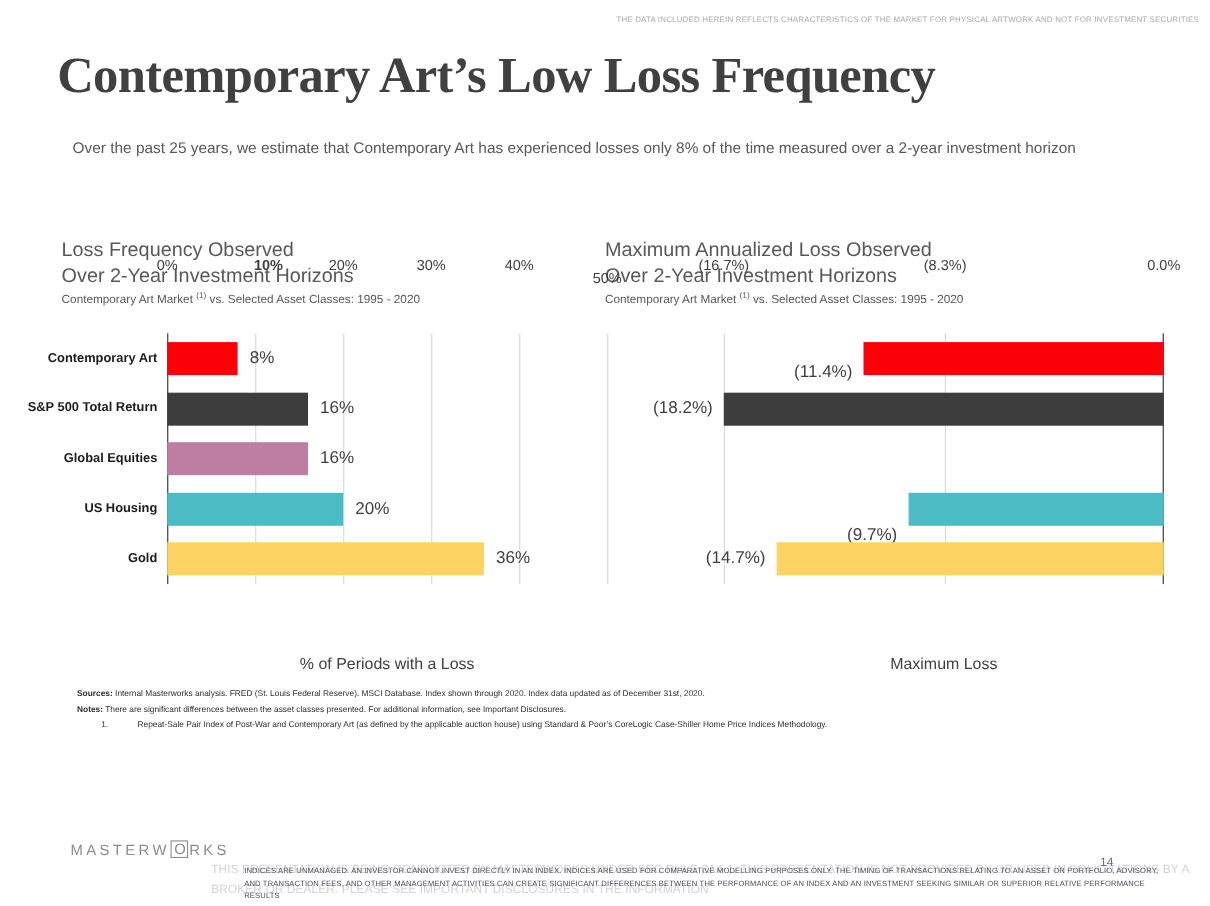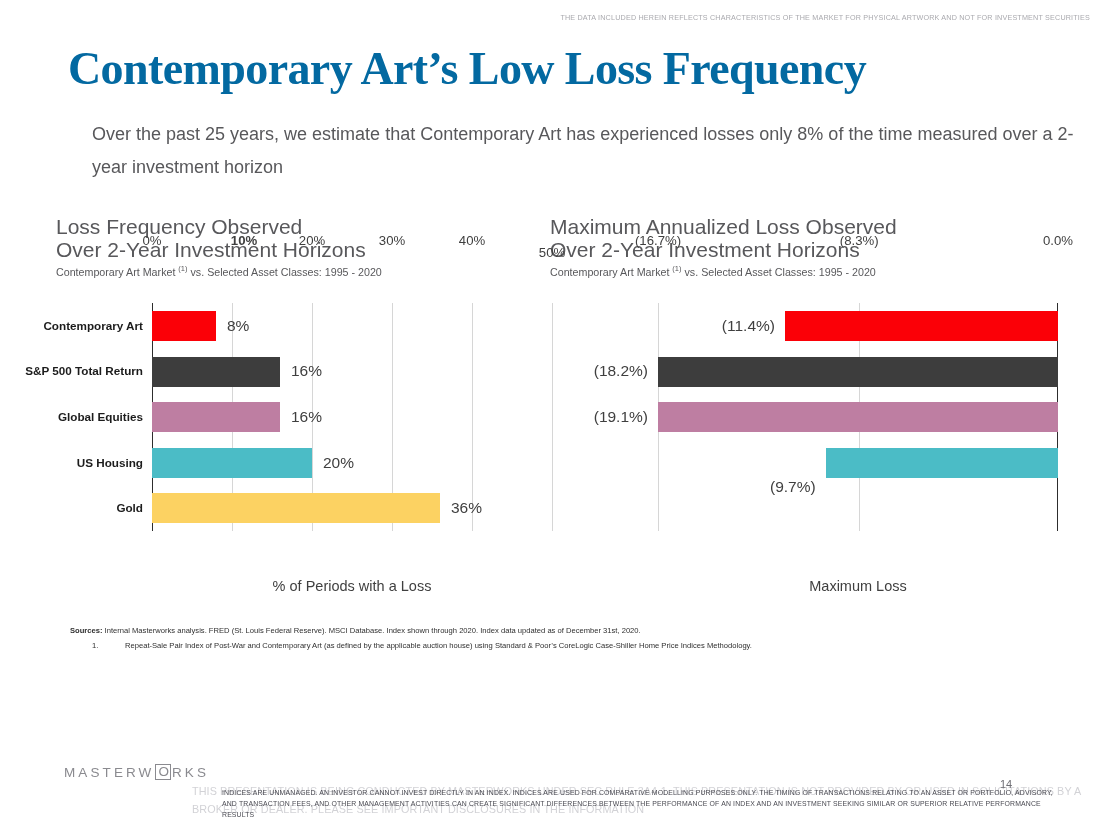--- a/index.html
+++ b/index.html
@@ -24,49 +24,48 @@
     font-size: 7.2px;
     letter-spacing: 0.18px;
     color: #a9a9ae;
     font-family: "Liberation Sans", sans-serif;
   }
 
   
   .page-title {
     position: absolute;
     top: 42px;
-    left: 68px;
+    left: 52px;
     font-family: "Liberation Serif", serif;
     font-weight: bold;
     font-size: 46px;
     letter-spacing: -0.6px;
-    color: #0369a1;
+    color: #404040;
     white-space: nowrap;
   }
 
   
   .subhead {
     position: absolute;
     top: 118px;
     left: 66px;
     width: 990px;
-    font-size: 18px;
+    font-size: 14px;
     line-height: 33px;
     color: #58585b;
     font-weight: 400;
-    margin-left: 26px;
   }
 
   
   .panel { position: absolute; top: 216px; }
   .panel.left  { left: 56px;  width: 500px; }
   .panel.right { left: 550px; width: 520px; }
 
   .panel-title {
-    font-size: 21px;
+    font-size: 18px;
     line-height: 22.5px;
     color: #58585b;
     font-weight: 400;
     white-space: nowrap;
   }
   .panel-sub {
     margin-top: 3px;
     font-size: 10.7px;
     color: #58585b;
     white-space: nowrap;
@@ -151,21 +150,21 @@
     position: absolute;
     top: 0;
     transform: translateX(-50%);
     font-size: 13.2px;
     color: #3f3f3f;
     white-space: nowrap;
   }
 
   .axis-caption {
     position: absolute;
-    top: 578px;
+    top: 596px;
     font-size: 14.5px;
     color: #3f3f3f;
     text-align: center;
     white-space: nowrap;
   }
   .axis-caption.left  { left: 152px; width: 400px; }
   .axis-caption.right { left: 658px; width: 400px; }
 
   
   .footnotes {
@@ -302,45 +301,48 @@
     <div class="tick" style="left: 400px; margin-top: 12px;">50%</div>
   </div>
 <div class="axis-caption left">% of Periods with a Loss</div>
 
 <div class="plot right" id="plot-right">
     <div class="axis-line at-right"></div>
     <div class="gridline" style="left: 0px;"></div>
     <div class="gridline" style="left: 201.198px;"></div>
     <div class="bar-row" style="top: 0px; height: 45.6px;">
       <div class="bar from-right" style="width: 273.054px; background: rgb(251, 0, 7);"></div>
-      <div class="bar-value" style="right: 283.054px;">(11.4%)</div>
+      <div class="bar-value" style="right: 283.054px; margin-top: 13px;">(11.4%)</div>
     </div>
     <div class="bar-row" style="top: 45.6px; height: 45.6px;">
       <div class="bar from-right" style="width: 400px; background: rgb(61, 61, 61);"></div>
       <div class="bar-value" style="right: 410px;">(18.2%)</div>
     </div>
-    <div class="bar-row" style="top: 91.2px; height: 45.6px;">
-      <div class="bar from-right" style="width: 400px; background: rgb(190, 126, 162);"></div>
-      <div class="bar-value" style="right: 410px;">(19.1%)</div>
-    </div>
     <div class="bar-row" style="top: 136.8px; height: 45.6px;">
       <div class="bar from-right" style="width: 232.335px; background: rgb(75, 188, 198);"></div>
       <div class="bar-value" style="right: 242.335px; margin-top: 24px;">(9.7%)</div>
+    </div>
+    <div class="bar-row" style="top: 182.4px; height: 45.6px;">
+      <div class="bar from-right" style="width: 352.096px; background: rgb(252, 210, 98);"></div>
+      <div class="bar-value" style="right: 362.096px;">(14.7%)</div>
     </div>
   </div>
 <div class="ticks right" id="ticks-right">
     <div class="tick" style="left: 0px;">(16.7%)</div>
     <div class="tick" style="left: 201.198px;">(8.3%)</div>
     <div class="tick" style="left: 400px;">0.0%</div>
   </div>
 <div class="axis-caption right">Maximum Loss</div>
 
 <div class="footnotes">
   <div class="fn-line">
     <b>Sources:</b><span> Internal Masterworks analysis. FRED (St. Louis Federal Reserve). MSCI Database. Index shown through 2020. Index data updated as of December 31st, 2020.</span>
+  </div>
+  <div class="fn-line">
+    <b>Notes:</b><span>  There are significant differences between the asset classes presented. For additional information, see Important Disclosures.</span>
   </div>
   <div class="fn-numbered">
     <span class="num">1.</span>
     <span>Repeat-Sale Pair Index of Post-War and Contemporary Art (as defined by the applicable auction house) using Standard &amp; Poor’s CoreLogic Case-Shiller Home Price Indices Methodology.</span>
   </div>
 </div>
 
 <div class="logo">
   <span>MASTERW</span>
     <span class="boxed">O</span>

